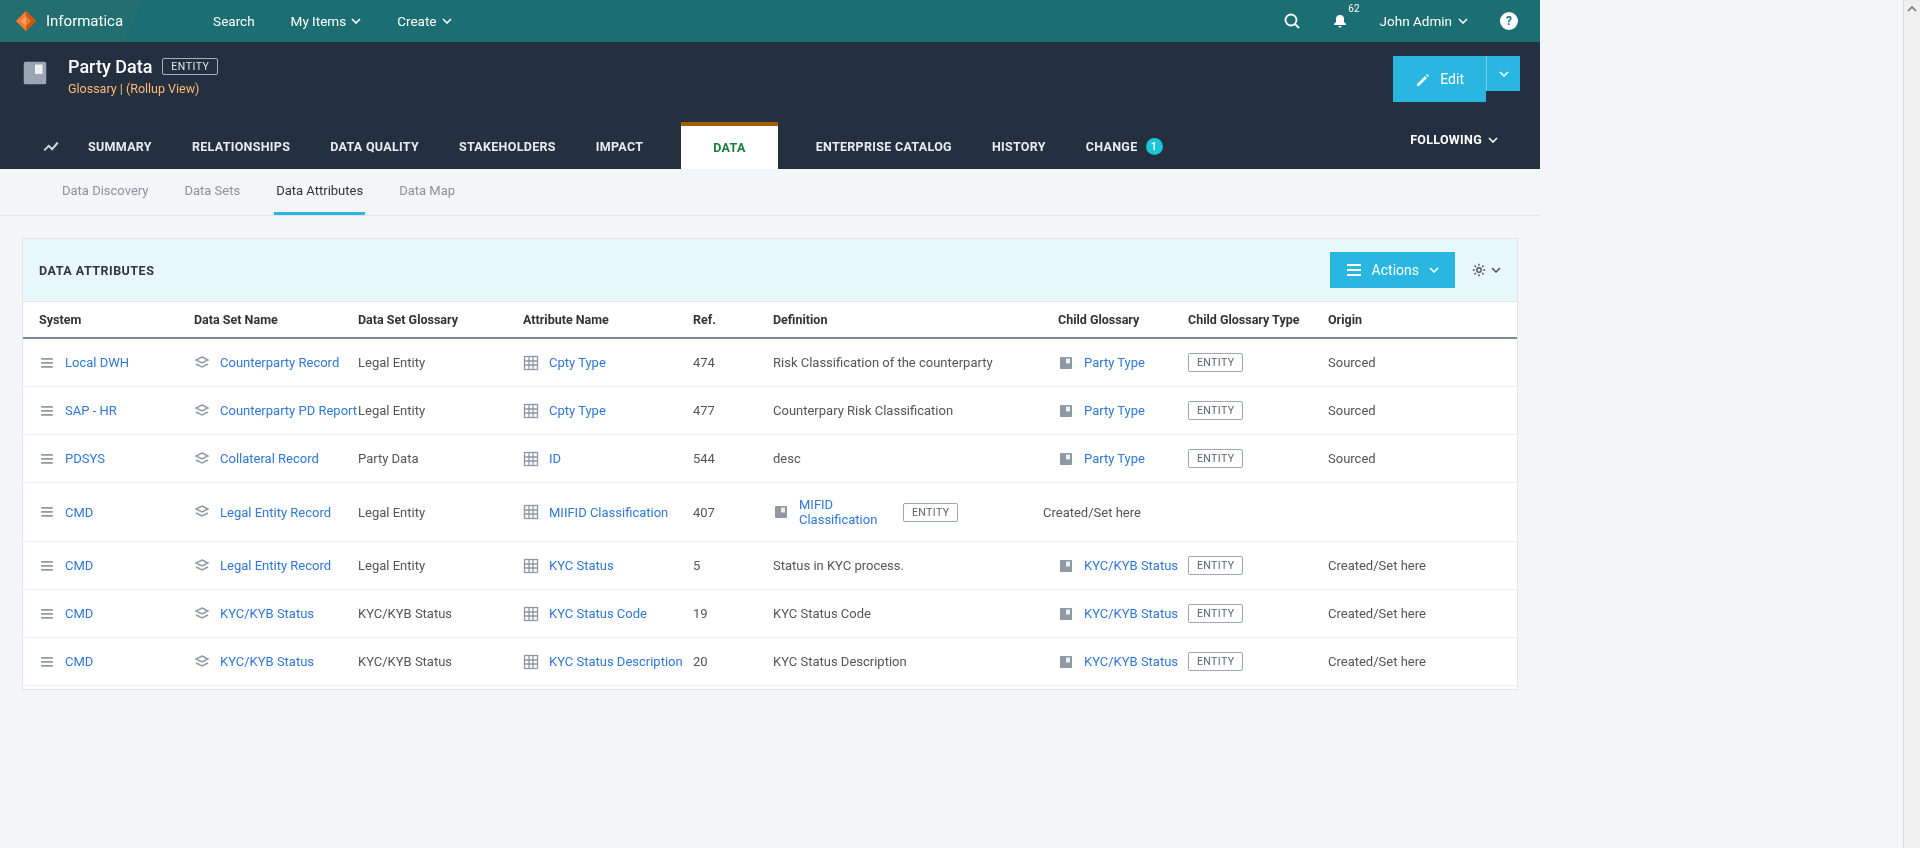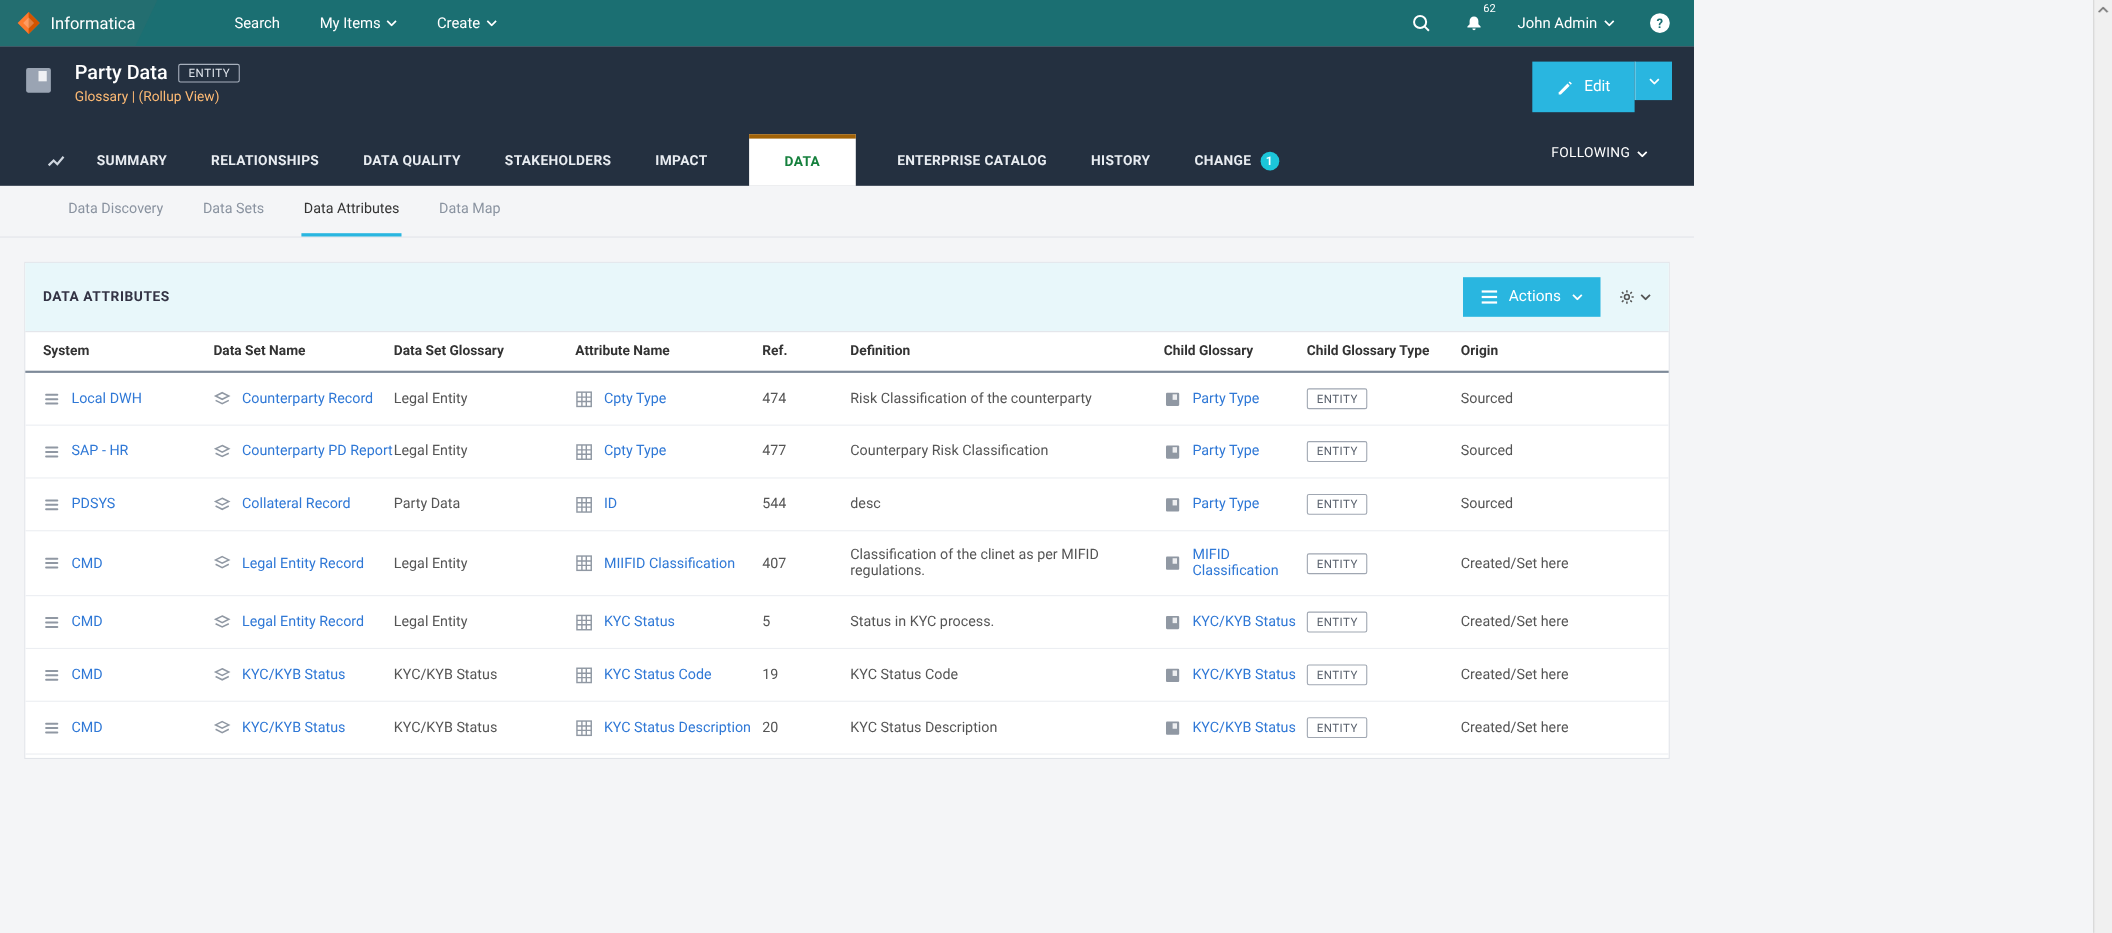--- a/index.html
+++ b/index.html
@@ -25,21 +25,21 @@
 .badge-tag{border:1px solid #a7b0bd;padding:1px 8px;font-size:10.5px;letter-spacing:.5px;border-radius:2px;color:#dfe4eb}
 .hdr-sub{font-size:12.5px;color:#fdba74;margin-top:4px}
 .hdr-actions{margin-left:auto;display:flex}
 .btn-edit{background:#29b6e0;color:#fff;border:none;height:46px;padding:0 22px;display:flex;align-items:center;gap:10px;font-size:14px;cursor:pointer}
 .btn-edit-caret{background:#29b6e0;border:none;border-left:1px solid rgba(255,255,255,.35);height:35px;width:34px;display:flex;align-items:center;justify-content:center;cursor:pointer;color:#fff}
 
 .tabs1{display:flex;align-items:center;margin-top:22px;gap:36px;padding:0 22px}
 .tab1{font-size:12.5px;font-weight:700;letter-spacing:.3px;color:#e8ecf1;padding:14px 2px;cursor:pointer;display:flex;align-items:center;gap:8px}
 .tab1.active{background:#fff;color:#15803d;padding:14px 32px;border-top:4px solid #a16207;margin-top:-3px}
 .tab1-badge{background:#1cc6d9;color:#fff;border-radius:50%;width:17px;height:17px;display:inline-flex;align-items:center;justify-content:center;font-size:11px;font-weight:600}
-.following{margin-left:auto;font-size:12.5px;font-weight:400;letter-spacing:.3px;display:flex;align-items:center;gap:6px;padding-bottom:14px;cursor:pointer}
+.following{margin-left:auto;font-size:12.5px;font-weight:700;letter-spacing:.3px;display:flex;align-items:center;gap:6px;padding-bottom:14px;cursor:pointer}
 
 .subtabs{background:#f4f5f7;border-bottom:1px solid #e1e4e9;display:flex;gap:32px;padding:0 60px}
 .subtab{font-size:13px;color:#8a93a0;padding:14px 2px;cursor:pointer}
 .subtab.active{color:#333;border-bottom:3px solid #29b6e0}
 
 .panel{margin:22px;background:#fff;border:1px solid #e1e4e9}
 .panel-hdr{display:flex;align-items:center;padding:13px 16px;background:#e8f7fa}
 .panel-title{font-size:12.5px;font-weight:700;letter-spacing:.5px;color:#334}
 .panel-actions{margin-left:auto;display:flex;align-items:center;gap:16px}
 .btn-actions{background:#29b6e0;color:#fff;border:none;height:36px;padding:0 16px;display:flex;align-items:center;gap:10px;font-size:14px;cursor:pointer}
@@ -376,21 +376,20 @@
           <a class="link" href="#">Legal Entity Record</a>
         </div>
         <div class="col-gl">Legal Entity</div>
         <div class="col-attr cell">
           <svg width="16" height="16" viewBox="0 0 16 16" class="cell-icon" style="color: rgb(107, 118, 133);">
             <use href="#i-grid"></use>
           </svg>
           <a class="link" href="#">MIIFID Classification</a>
         </div>
         <div class="col-ref">407</div>
-        <div class="col-def">Classification of the clinet as per MIFID regulations.</div>
         <div class="col-cg cell">
           <svg width="16" height="16" viewBox="0 0 16 16" class="cell-icon" style="color: rgb(107, 118, 133);">
             <use href="#i-book"></use>
           </svg>
           <a class="link" href="#">MIFID Classification</a>
         </div>
         <div class="col-cgt"><span class="badge-entity">ENTITY</span></div>
         <div class="col-or">Created/Set here</div>
       </div>
       <div class="trow">

